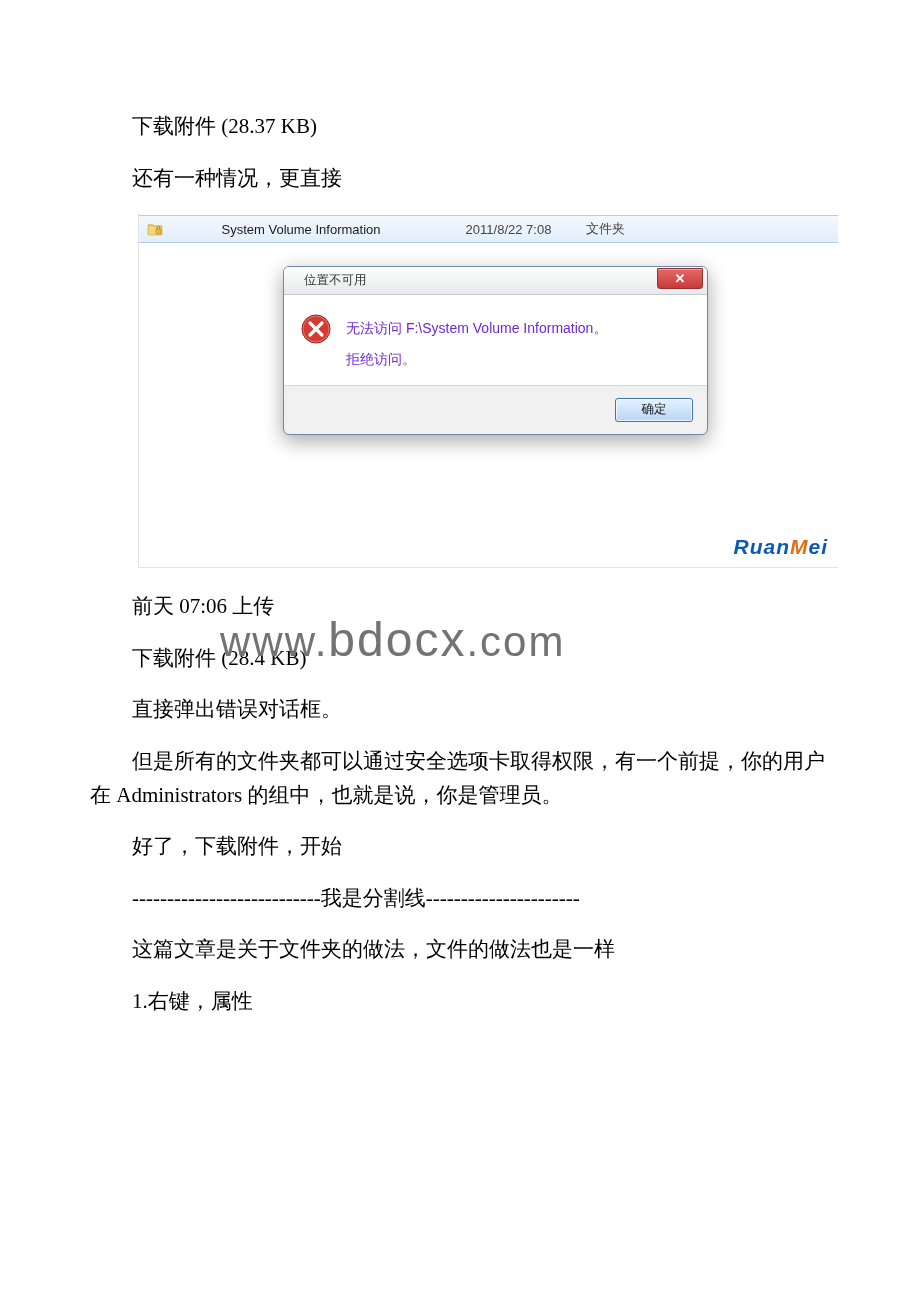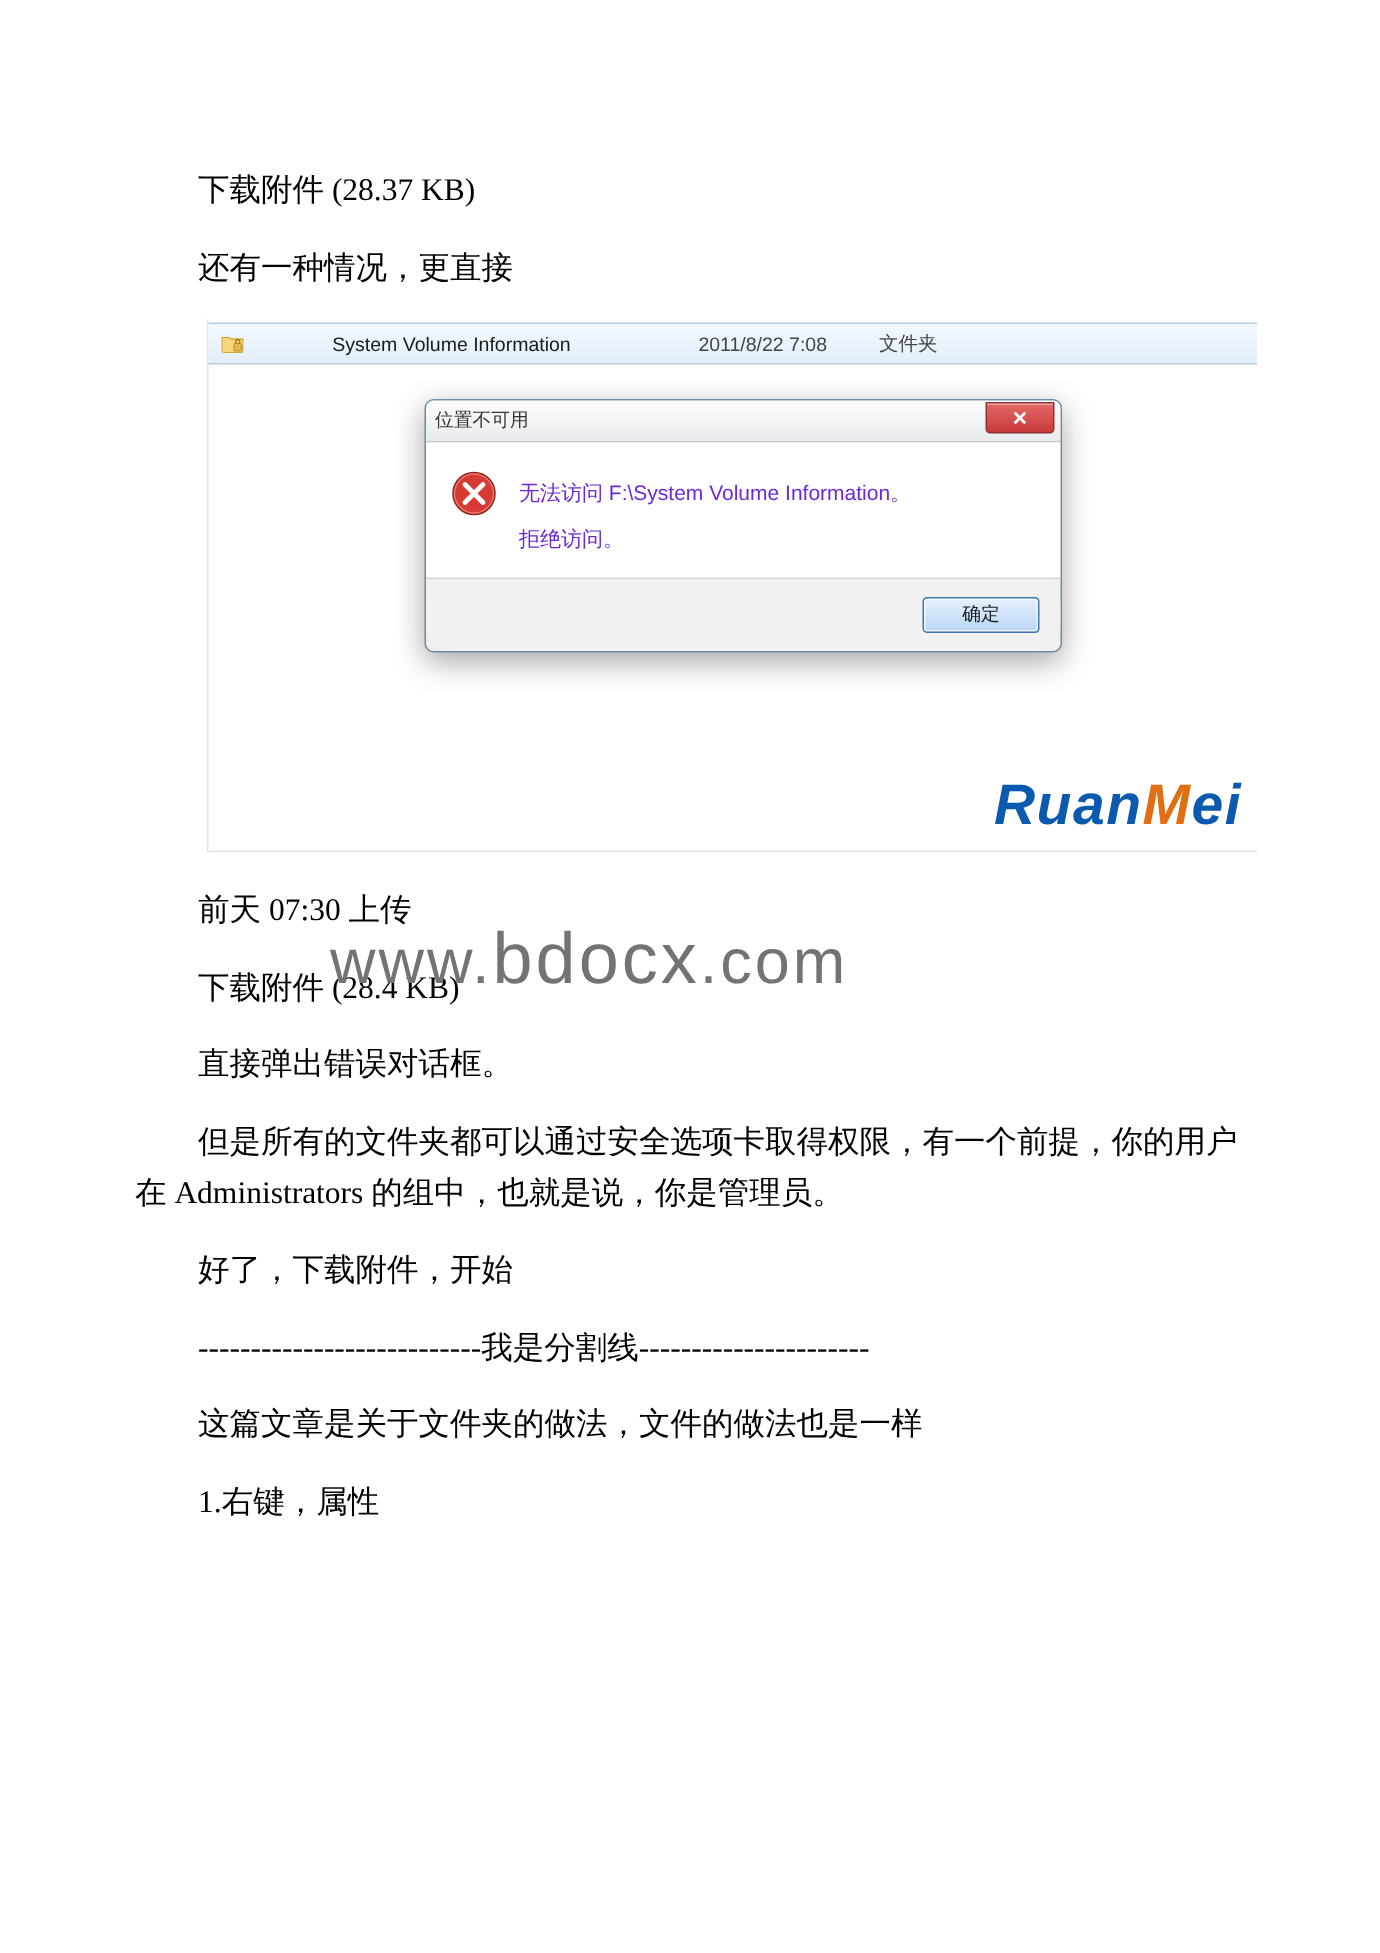--- a/index.html
+++ b/index.html
@@ -77,21 +77,21 @@
     background: #f0f0f0;
     font-family: "Microsoft YaHei", Tahoma, sans-serif;
     overflow: hidden;
   }
   .dlg-title {
     height: 28px;
     background: linear-gradient(#fefefe, #e7e9ec);
     display: flex;
     align-items: center;
     justify-content: space-between;
-    padding: 0 0 0 6px;
+    padding: 0 0 0 20px;
     font-size: 12.5px;
     color: #333;
     border-bottom: 1px solid #c3c9cf;
   }
   .dlg-close {
     width: 46px;
     height: 21px;
     margin-right: 4px;
     margin-top: -4px;
     border-radius: 0 0 3px 3px;
@@ -136,21 +136,21 @@
     justify-content: center;
     box-shadow: inset 0 0 0 1px rgba(255,255,255,0.7);
   }
 
   
   .logo {
     position: absolute;
     right: 10px;
     bottom: 8px;
     font-family: Arial, sans-serif;
-    font-size: 38px;
+    font-size: 21px;
     font-weight: 800;
     font-style: italic;
     letter-spacing: 1px;
     margin-left: 28px;
   }
   .logo .r { color: #0b5ab0; }
   .logo .m { color: #df6f12; }
   .logo .ei { color: #0b5ab0; }
 
   
@@ -222,21 +222,21 @@
       </div>
     </div>
 
     <div class="logo">
       <span class="r">Ruan</span><span class="m">M</span><span class="ei">ei</span>
     </div>
   </div>
 
   <div style="height:22px"></div>
 
-  <div class="para">前天 07:30 上传</div>
+  <div class="para">前天 07:06 上传</div>
   <div class="para">下载附件 (28.4 KB)</div>
   <div class="para">直接弹出错误对话框。</div>
   <div class="para noindent" style="text-indent:2em">但是所有的文件夹都可以通过安全选项卡取得权限，有一个前提，你的用户在 Administrators 的组中，也就是说，你是管理员。</div>
   <div class="para">好了，下载附件，开始</div>
   <div class="para">---------------------------我是分割线----------------------</div>
   <div class="para">这篇文章是关于文件夹的做法，文件的做法也是一样</div>
   <div class="para">1.右键，属性</div>
 
 </div>
 

